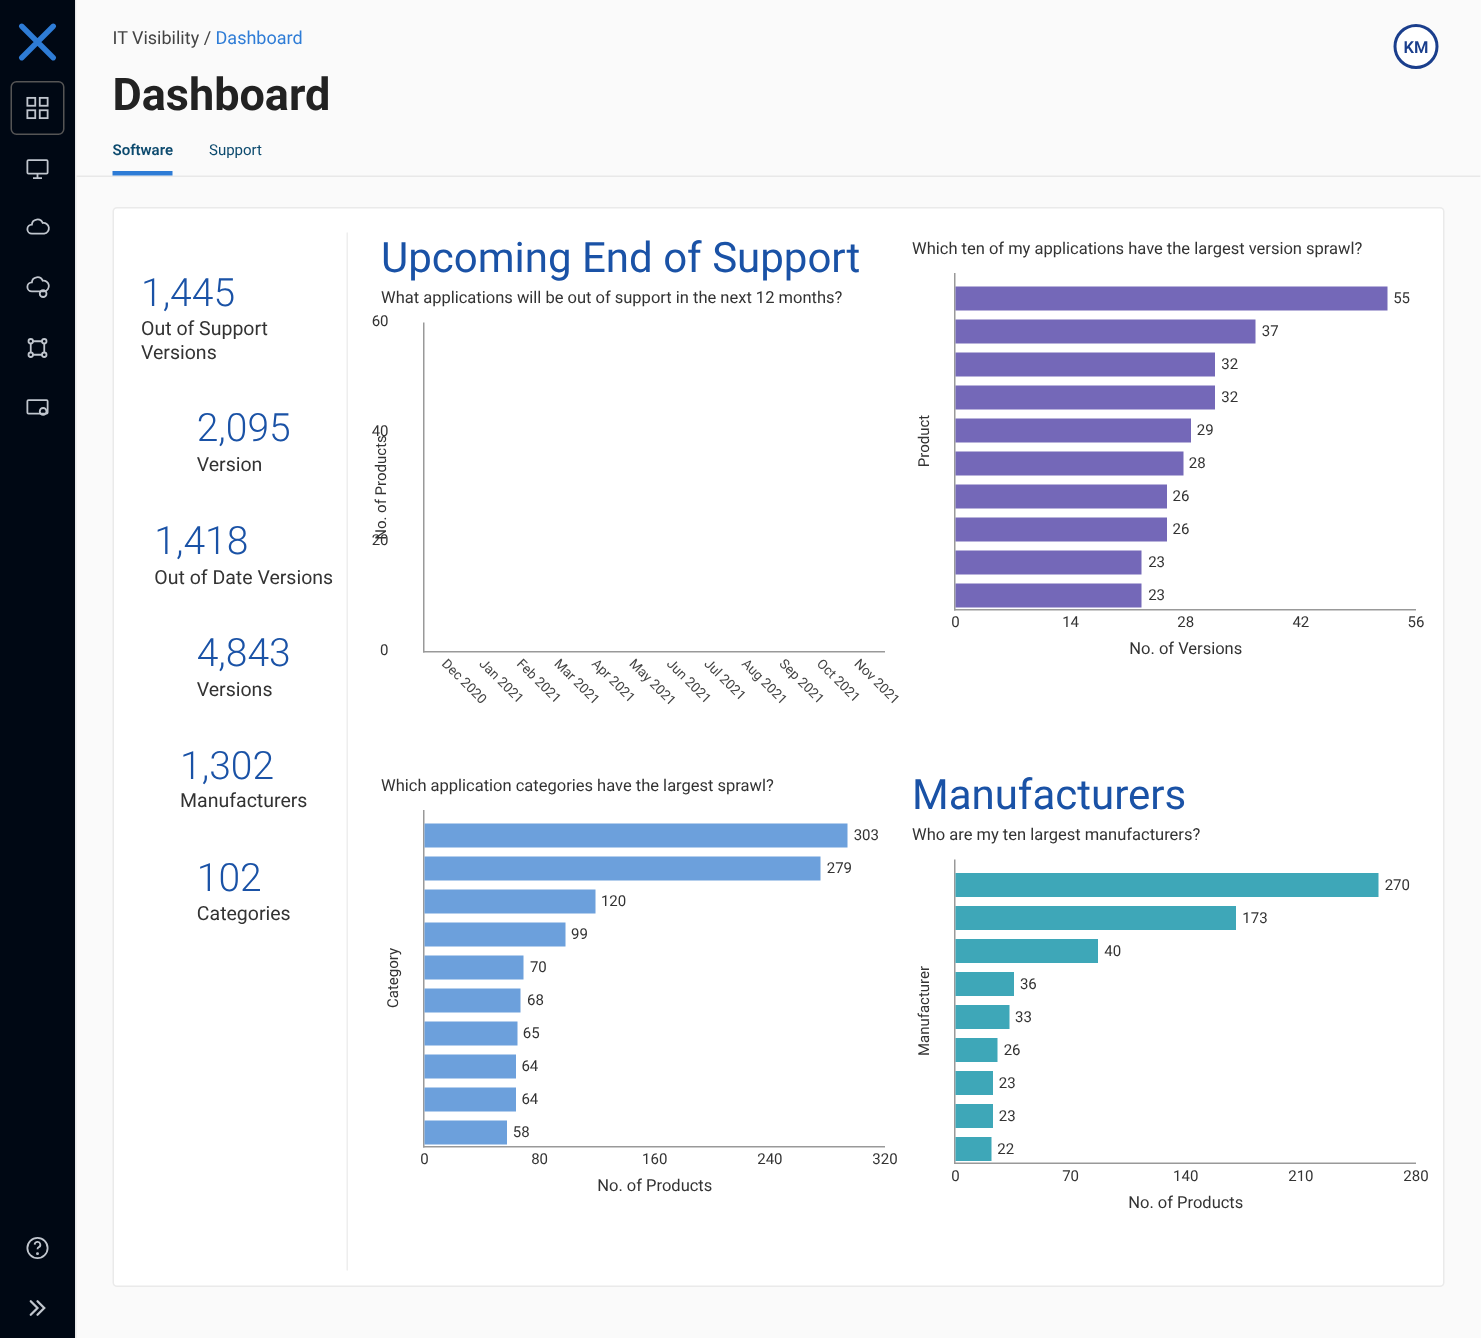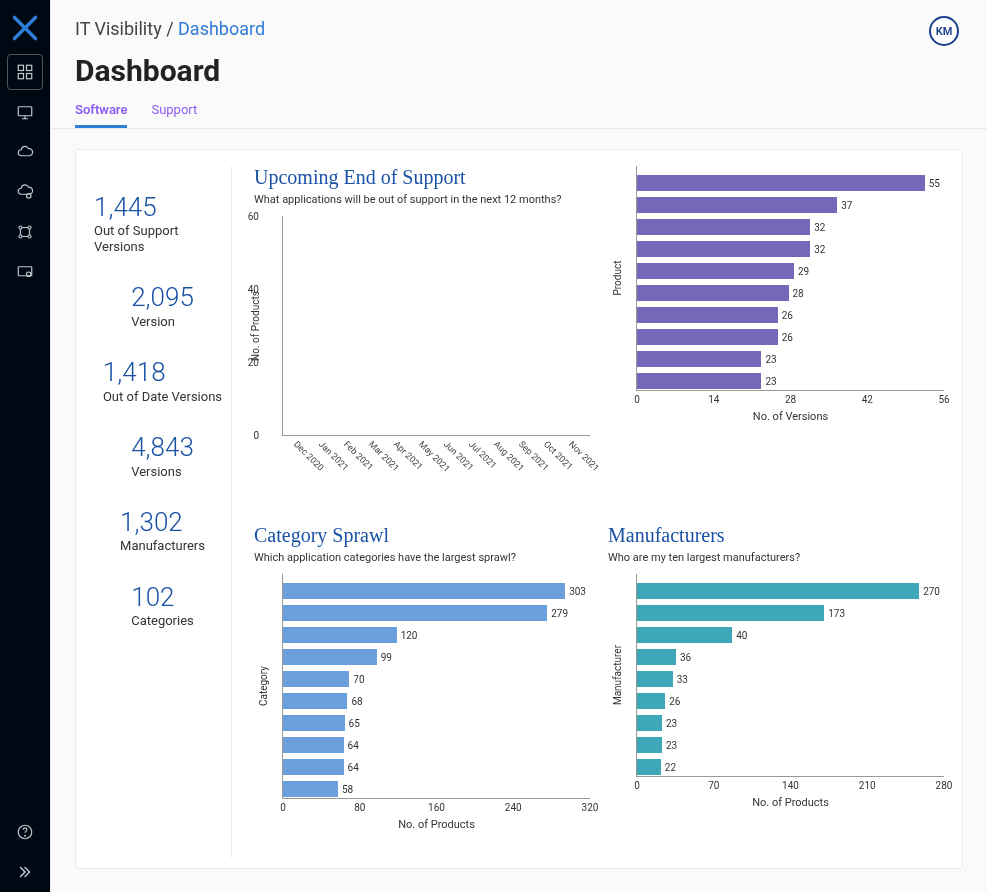--- a/index.html
+++ b/index.html
@@ -7,39 +7,39 @@
 
 .sidebar { width: 50px; background: #000814; color: #fff; display: flex; flex-direction: column; align-items: center; padding-top: 10px; position: relative; }
 .nav-icon { width: 36px; height: 36px; display: flex; align-items: center; justify-content: center; margin: 2px 0; border-radius: 4px; cursor: pointer; color: #c0c6ce; }
 .nav-icon.active { border: 1px solid #555; }
 .nav-icon svg { width: 18px; height: 18px; }
 .sidebar-spacer { flex: 1; }
 .logo { width: 36px; height: 36px; display: flex; align-items: center; justify-content: center; color: #2e7cd6; margin-bottom: 6px; }
 
 .main { flex: 1; display: flex; flex-direction: column; background: #fafafa; border-left: 1px solid #e8e8e8; }
 .header { padding: 18px 24px 0 24px; background: #fafafa; border-bottom: 1px solid #e8e8e8; position: relative; }
-.breadcrumb { font-size: 18px; color: #444; }
+.breadcrumb { font-size: 12px; color: #444; }
 .breadcrumb .bc-link { color: #2e7cd6; }
 .avatar { position: absolute; top: 16px; right: 28px; width: 30px; height: 30px; border: 2px solid #1a3e8c; border-radius: 50%; display: flex; align-items: center; justify-content: center; font-size: 11px; font-weight: 600; color: #1a3e8c; background: #fff; }
 .page-title { font-size: 30px; font-weight: 700; color: #222; margin-top: 14px; }
 .tabs { display: flex; gap: 24px; margin-top: 14px; }
-.tab { font-size: 13px; color: #8b5cf6; padding-bottom: 8px; cursor: pointer; }
+.tab { font-size: 10px; color: #0c4a6e; padding-bottom: 8px; cursor: pointer; }
 .tab.active { font-weight: 600; border-bottom: 3px solid #2e7cd6; }
 
 .content { flex: 1; padding: 20px 24px; overflow: auto; }
 .card { background: #fff; border: 1px solid #eaeaea; border-radius: 3px; padding: 16px 18px 10px 18px; display: flex; gap: 22px; min-height: 720px; }
 
 .stats-col { width: 138px; display: flex; flex-direction: column; gap: 30px; align-items: center; padding-top: 28px; border-right: 1px solid #eee; }
 .stat { text-align: left; }
 .stat-value { font-size: 26px; font-weight: 300; color: #1a52a6; line-height: 1.05; }
 .stat-label { font-size: 13px; color: #333; line-height: 1.2; margin-top: 2px; }
 
 .charts-grid { flex: 1; display: grid; grid-template-columns: 1fr 1fr; grid-template-rows: 1fr 1fr; gap: 24px 18px; }
 .chart-block { display: flex; flex-direction: column; }
-.chart-title { font-size: 20px; font-weight: 400; color: #1a52a6; font-family: Liberation Serif, serif; }
+.chart-title { font-size: 28px; font-weight: 400; color: #1a52a6; }
 .chart-sub { font-size: 11px; color: #333; margin: 4px 0 10px 0; }
 
 
 .vbar-chart { border-left: 1px solid #999; border-bottom: 1px solid #999; height: 220px; display: flex; align-items: flex-end; gap: 4px; padding: 0 6px; position: relative; margin-left: 28px; margin-bottom: 50px; }
 .vbar-chart .ylabel { position: absolute; left: -28px; top: 50%; transform: translate(-50%,-50%) rotate(-90deg); font-size: 10px; color: #333; white-space: nowrap; }
 .vbar-chart .yticks { position: absolute; left: -24px; top: 0; height: 100%; font-size: 10px; color: #333; }
 .vbar-chart .ytick { position: absolute; right: 0; transform: translateY(50%); }
 .vbar { flex: 1; display: flex; flex-direction: column-reverse; position: relative; }
 .vbar span { display: block; width: 100%; }
 .vbar .xcat { position: absolute; top: 100%; left: 50%; transform-origin: top left; transform: rotate(45deg); font-size: 9px; color: #444; white-space: nowrap; margin-top: 4px; }
@@ -228,20 +228,21 @@
                 <div class="xcat">Oct 2021</div>
               </div>
               <div class="vbar">
                 <span style="background: rgb(242, 180, 48); height: 11.6667%;"></span>
                 <span style="background: rgb(217, 43, 43); height: 8.33333%;"></span>
                 <div class="xcat">Nov 2021</div>
               </div>
             </div>
           </div>
           <div class="chart-block">
+            <div class="chart-sub">Which ten of my applications have the largest version sprawl?</div>
             <div class="hbar-chart">
               <div class="ylabel">Product</div>
               <div class="hbar-row">
                 <div class="hbar" style="background: rgb(116, 104, 184); width: 98.2143%;"></div>
                 <div class="hlabel">55</div>
               </div>
               <div class="hbar-row">
                 <div class="hbar" style="background: rgb(116, 104, 184); width: 66.0714%;"></div>
                 <div class="hlabel">37</div>
               </div>
@@ -281,21 +282,20 @@
               <div class="xticks">
                 <div class="xtick" style="left: 0%;">0</div>
                 <div class="xtick" style="left: 25%;">14</div>
                 <div class="xtick" style="left: 50%;">28</div>
                 <div class="xtick" style="left: 75%;">42</div>
                 <div class="xtick" style="left: 100%;">56</div>
               </div>
             </div>
           </div>
           <div class="chart-block">
-            <div class="chart-title">Category Sprawl</div>
             <div class="chart-sub">Which application categories have the largest sprawl?</div>
             <div class="hbar-chart">
               <div class="ylabel">Category</div>
               <div class="hbar-row">
                 <div class="hbar" style="background: rgb(108, 160, 220); width: 94.6875%;"></div>
                 <div class="hlabel">303</div>
               </div>
               <div class="hbar-row">
                 <div class="hbar" style="background: rgb(108, 160, 220); width: 87.1875%;"></div>
                 <div class="hlabel">279</div>

